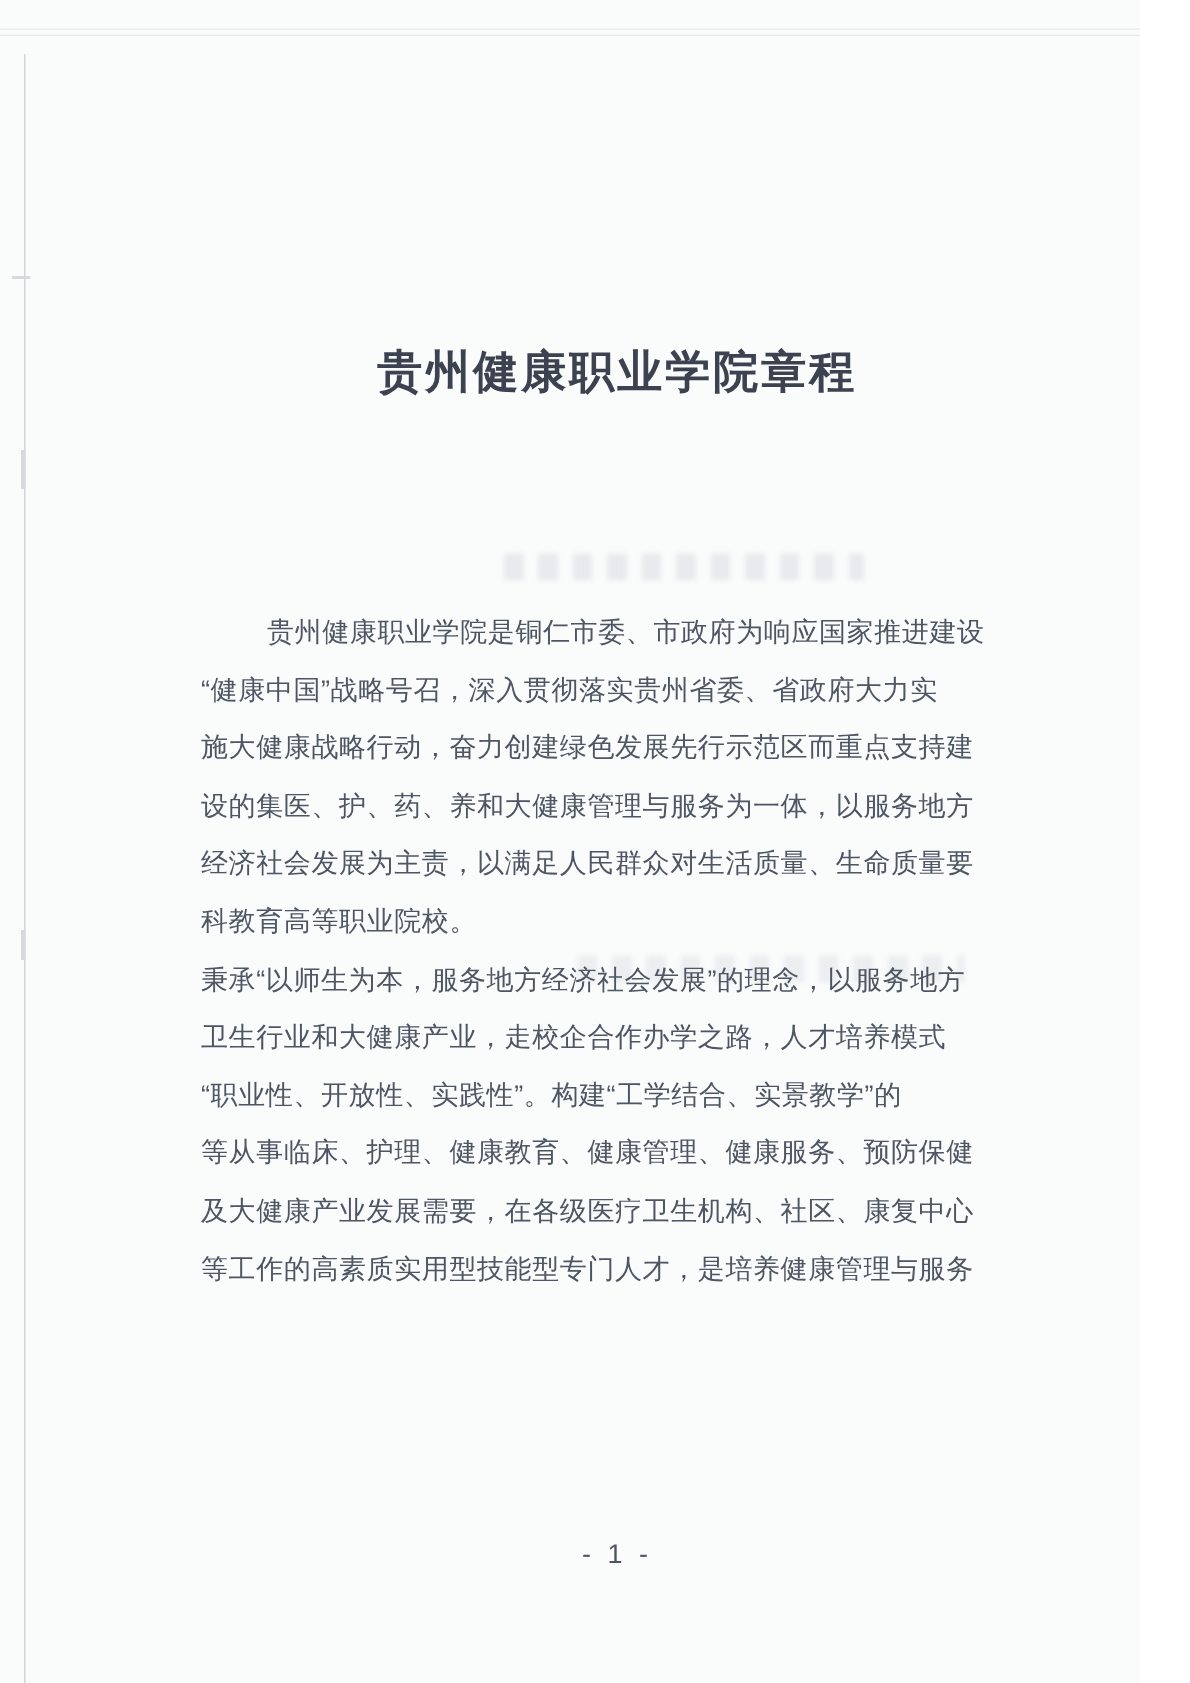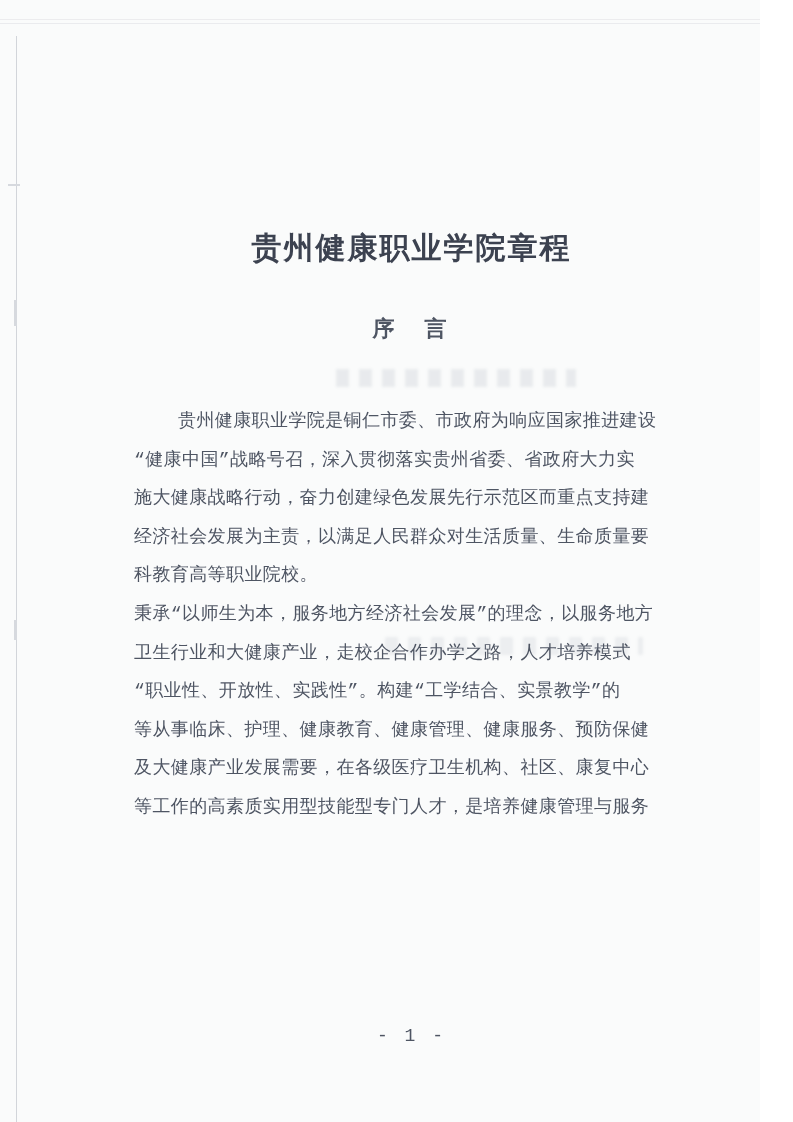--- a/index.html
+++ b/index.html
@@ -6,21 +6,21 @@
     margin: 0;
     padding: 0;
     background: #ffffff;
   }
   .scan-page {
     position: relative;
     width: 760px;
     height: 1122px;
     overflow: hidden;
     background: var(--paper, #fafbfb);
-    font-family: Liberation Mono, monospace;
+    font-family: Liberation Sans, sans-serif;
   }
   
   .edge-top {
     position: absolute;
     left: 0; top: 19px;
     width: 100%; height: 1px;
     background: #ececee;
     box-shadow: 0 4px 0 rgba(221, 223, 227, 0.55);
   }
   
@@ -98,29 +98,29 @@
 <div class="scan-page">
 
   <div class="edge-top"></div>
   <div class="edge-left"></div>
   <div class="edge-tick tick-1"></div>
   <div class="edge-tick tick-2"></div>
   <div class="edge-tick tick-3"></div>
 
   <div class="doc-title">贵州健康职业学院章程</div>
 
-  <div class="preface-heading">序　言</div>
 
   <div class="ghost ghost-1"></div>
   <div class="ghost ghost-2"></div>
 
   <div class="body-text">
       <div class="line indent">贵州健康职业学院是铜仁市委、市政府为响应国家推进建设</div>
       <div class="line">“健康中国”战略号召，深入贯彻落实贵州省委、省政府大力实</div>
       <div class="line">施大健康战略行动，奋力创建绿色发展先行示范区而重点支持建</div>
+      <div class="line">设的集医、护、药、养和大健康管理与服务为一体，以服务地方</div>
       <div class="line">经济社会发展为主责，以满足人民群众对生活质量、生命质量要</div>
       <div class="line">科教育高等职业院校。</div>
       <div class="line">秉承“以师生为本，服务地方经济社会发展”的理念，以服务地方</div>
       <div class="line">卫生行业和大健康产业，走校企合作办学之路，人才培养模式</div>
       <div class="line">“职业性、开放性、实践性”。构建“工学结合、实景教学”的</div>
       <div class="line">等从事临床、护理、健康教育、健康管理、健康服务、预防保健</div>
       <div class="line">及大健康产业发展需要，在各级医疗卫生机构、社区、康复中心</div>
       <div class="line">等工作的高素质实用型技能型专门人才，是培养健康管理与服务</div>
     </div>
 

